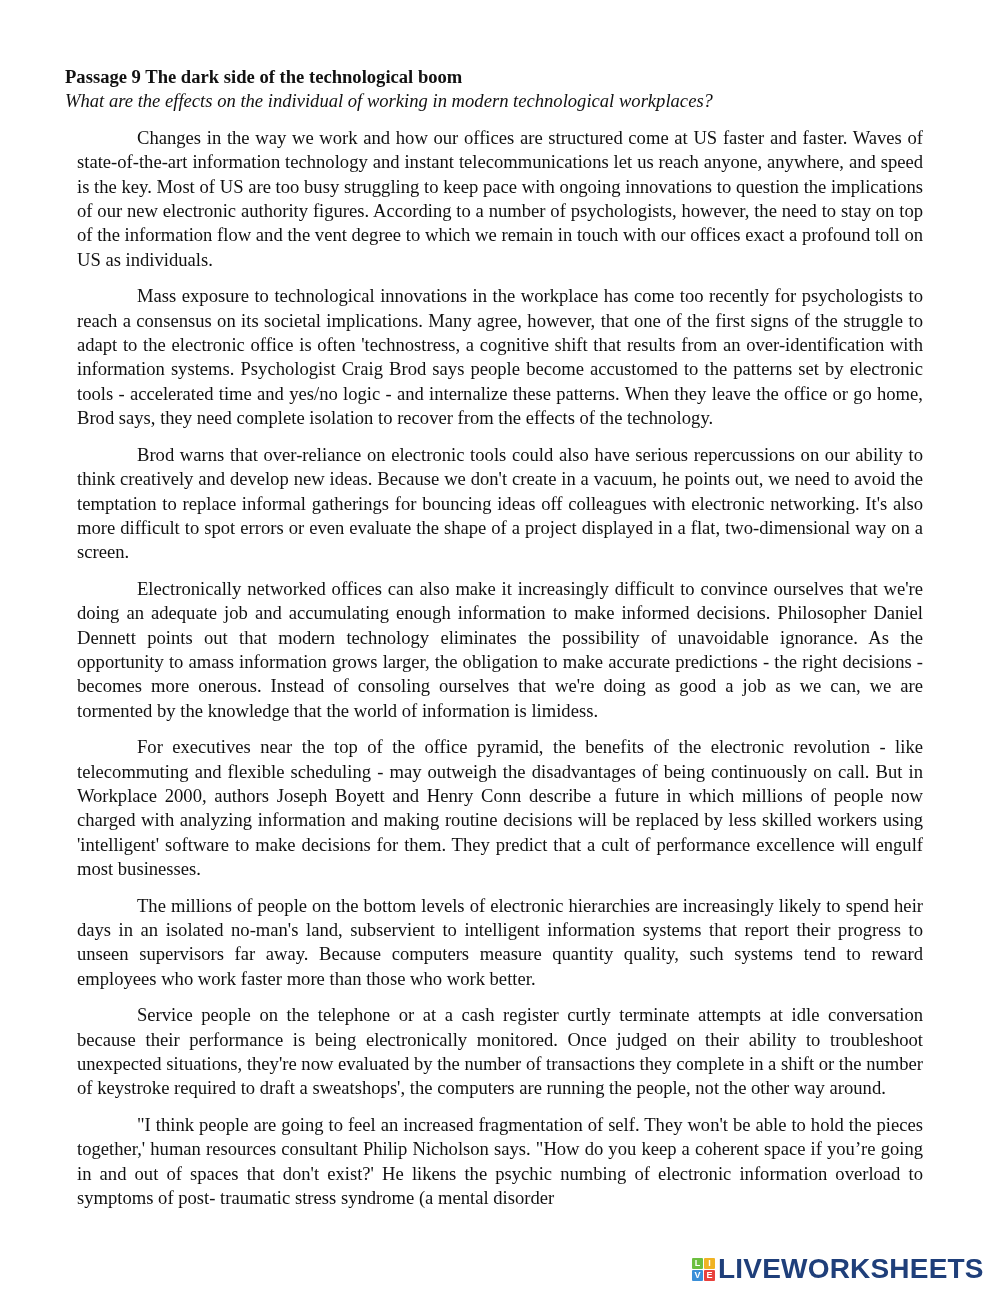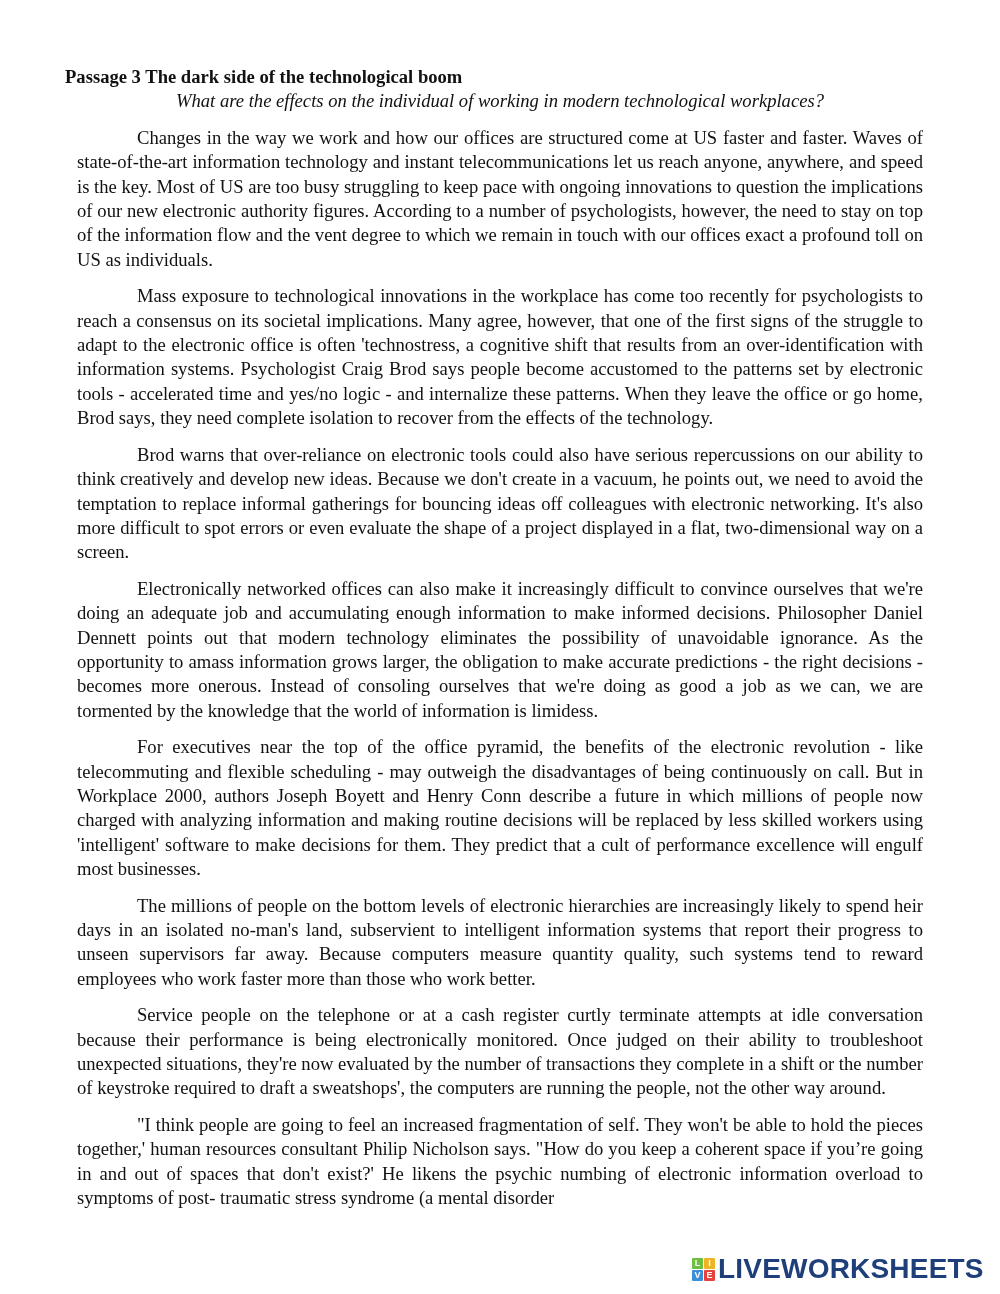--- a/index.html
+++ b/index.html
@@ -23,21 +23,20 @@
       font-size: 18.6px;
       line-height: 24.4px;
     }
     .title {
       font-weight: bold;
       margin: 0;
     }
     .subtitle {
       font-style: italic;
       margin: 0;
-      text-align: center;
     }
     .para {
       margin: 12px;
       text-align: justify;
       text-indent: 60px;
     }
     .footer-logo {
       position: absolute;
       left: 692px;
       top: 1255px;
@@ -68,21 +67,21 @@
       font-weight: bold;
       font-size: 28px;
       letter-spacing: 0.2px;
       line-height: 1;
     }
   </style>
 </head>
 <body>
 
 <div class="page">
-  <p class="title">Passage 3 The dark side of the technological boom</p>
+  <p class="title">Passage 9 The dark side of the technological boom</p>
   <p class="subtitle">What are the effects on the individual of working in modern technological workplaces?</p>
   <p class="para">Changes in the way we work and how our offices are structured come at US faster and faster. Waves of state-of-the-art information technology and instant telecommunications let us reach anyone, anywhere, and speed is the key. Most of US are too busy struggling to keep pace with ongoing innovations to question the implications of our new electronic authority figures. According to a number of psychologists, however, the need to stay on top of the information flow and the vent degree to which we remain in touch with our offices exact a profound toll on US as individuals.</p>
   <p class="para">Mass exposure to technological innovations in the workplace has come too recently for psychologists to reach a consensus on its societal implications. Many agree, however, that one of the first signs of the struggle to adapt to the electronic office is often 'technostress, a cognitive shift that results from an over-identification with information systems. Psychologist Craig Brod says people become accustomed to the patterns set by electronic tools - accelerated time and yes/no logic - and internalize these patterns. When they leave the office or go home, Brod says, they need complete isolation to recover from the effects of the technology.</p>
   <p class="para">Brod warns that over-reliance on electronic tools could also have serious repercussions on our ability to think creatively and develop new ideas. Because we don't create in a vacuum, he points out, we need to avoid the temptation to replace informal gatherings for bouncing ideas off colleagues with electronic networking. It's also more difficult to spot errors or even evaluate the shape of a project displayed in a flat, two-dimensional way on a screen.</p>
   <p class="para">Electronically networked offices can also make it increasingly difficult to convince ourselves that we're doing an adequate job and accumulating enough information to make informed decisions. Philosopher Daniel Dennett points out that modern technology eliminates the possibility of unavoidable ignorance. As the opportunity to amass information grows larger, the obligation to make accurate predictions - the right decisions - becomes more onerous. Instead of consoling ourselves that we're doing as good a job as we can, we are tormented by the knowledge that the world of information is limidess.</p>
   <p class="para">For executives near the top of the office pyramid, the benefits of the electronic revolution - like telecommuting and flexible scheduling - may outweigh the disadvantages of being continuously on call. But in Workplace 2000, authors Joseph Boyett and Henry Conn describe a future in which millions of people now charged with analyzing information and making routine decisions will be replaced by less skilled workers using 'intelligent' software to make decisions for them. They predict that a cult of performance excellence will engulf most businesses.</p>
   <p class="para">The millions of people on the bottom levels of electronic hierarchies are increasingly likely to spend heir days in an isolated no-man's land, subservient to intelligent information systems that report their progress to unseen supervisors far away. Because computers measure quantity quality, such systems tend to reward employees who work faster more than those who work better.</p>
   <p class="para">Service people on the telephone or at a cash register curtly terminate attempts at idle conversation because their performance is being electronically monitored. Once judged on their ability to troubleshoot unexpected situations, they're now evaluated by the number of transactions they complete in a shift or the number of keystroke required to draft a sweatshops', the computers are running the people, not the other way around.</p>
   <p class="para">"I think people are going to feel an increased fragmentation of self. They won't be able to hold the pieces together,' human resources consultant Philip Nicholson says. "How do you keep a coherent space if you’re going in and out of spaces that don't exist?' He likens the psychic numbing of electronic information overload to symptoms of post- traumatic stress syndrome (a mental disorder</p>
 </div>

